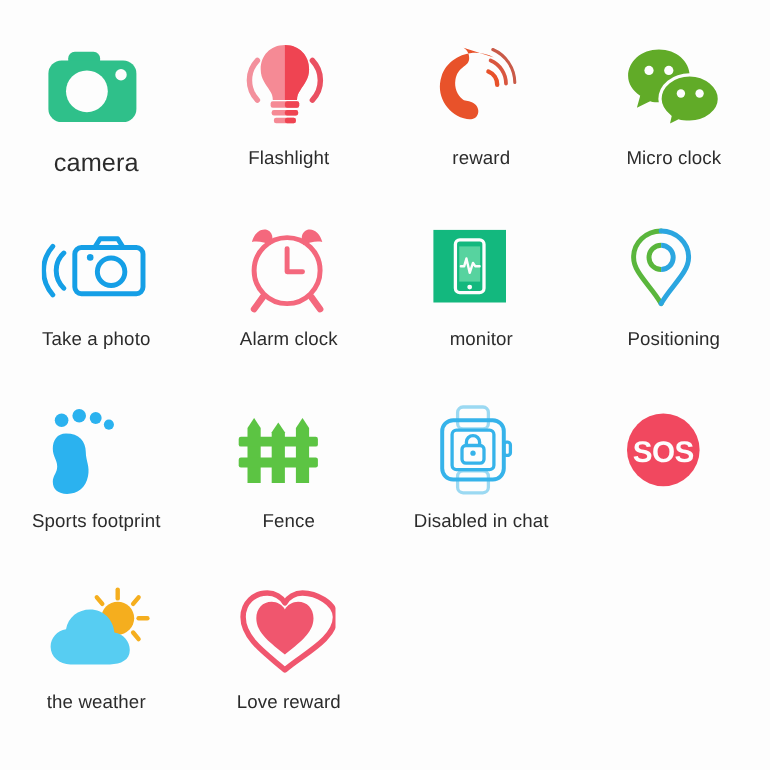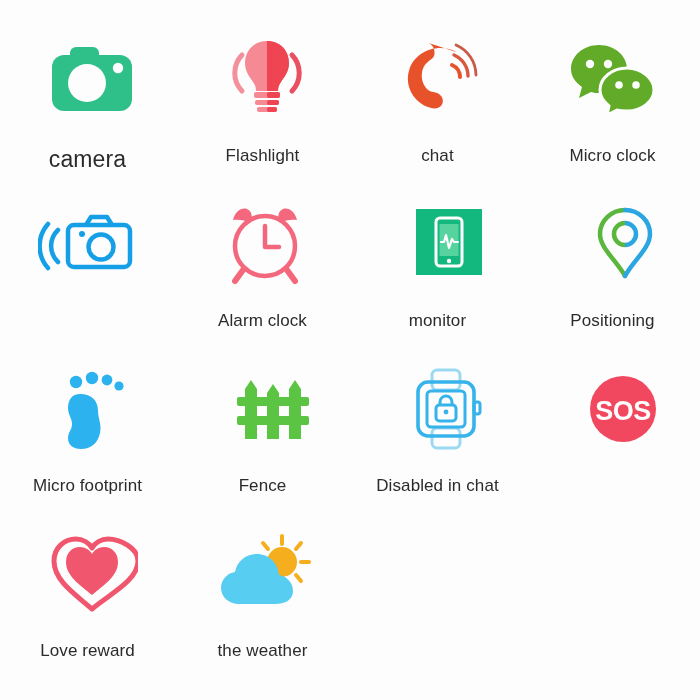--- a/index.html
+++ b/index.html
@@ -16,25 +16,24 @@
     grid-template-rows:repeat(4,165px);
     align-content:center;
     padding-top:22px;
     box-sizing:border-box;
   }
   .cell{
     display:flex;
     flex-direction:column;
     align-items:center;
     justify-content:flex-start;
-    gap:12px;
   }
   .iconbox{
     width:100px;height:95px;
-    display:flex;align-items:center;justify-content:flex-end;
+    display:flex;align-items:center;justify-content:flex-start;
   }
   .label{
     margin-top:8px;
     font-size:17px;
     color:#2b2b2b;
     letter-spacing:.1px;
     white-space:nowrap;
     font-family:"Liberation Sans", sans-serif;
   }
   .label.big{font-size:23px;}
@@ -77,21 +76,21 @@
 
   <div class="cell">
     <div class="iconbox">
       <svg width="92" height="88" viewBox="0 0 92 88">
         <path d="M52 14C31 10 12 26 12 45c0 17 14 30 31 30 7 0 11-3 11-8 0-4-3-7-7-8-4-1-7 1-10 0-6-2-11-8-12-15-1-6 1-10 3-13 2-3 4-5 3-9-1-4-4-7-8-8z" transform="rotate(18 46 44)" fill="#e8522a"></path>
         <path d="M56 30a13 13 0 0 1 8 12" stroke="#e8522a" stroke-width="4" fill="none" stroke-linecap="round"></path>
         <path d="M58 20a23 23 0 0 1 14 21" stroke="#d9563f" stroke-width="3.4" fill="none" stroke-linecap="round"></path>
         <path d="M60 10a33 33 0 0 1 20 30" stroke="#c95a48" stroke-width="2.8" fill="none" stroke-linecap="round"></path>
       </svg>
     </div>
-    <div class="label">chat</div>
+    <div class="label">reward</div>
   </div>
 
   <div class="cell">
     <div class="iconbox">
       <svg width="100" height="88" viewBox="0 0 100 88">
         <path d="M36 10C20 10 8 21 8 34c0 7 4 13 11 18l-3 11 12-6c3 1 6 1 8 1 16 0 28-11 28-24S52 10 36 10z" fill="#61ab28"></path>
         <circle cx="27" cy="29" r="4.2" fill="#fdfdfd"></circle>
         <circle cx="45" cy="29" r="4.2" fill="#fdfdfd"></circle>
         <path d="M64 33c-15 0-27 10-27 22 0 6 3 11 9 16l-2 9 10-5c3 1 7 1 10 1 15 0 27-10 27-21S79 33 64 33z" fill="#61ab28" stroke="#fdfdfd" stroke-width="3"></path>
         <circle cx="56" cy="50" r="3.8" fill="#fdfdfd"></circle>
@@ -106,20 +105,21 @@
     <div class="iconbox">
       <svg width="100" height="88" viewBox="0 0 100 88">
         <rect x="30" y="25" width="62" height="42" rx="6" fill="none" stroke="#159fe6" stroke-width="4.5"></rect>
         <path d="M48 25l5-8h16l5 8" fill="none" stroke="#159fe6" stroke-width="4.5" stroke-linejoin="round"></path>
         <circle cx="63" cy="47" r="12.5" fill="none" stroke="#159fe6" stroke-width="4.5"></circle>
         <circle cx="44" cy="34" r="3" fill="#159fe6"></circle>
         <path d="M20 30a22 22 0 0 0 0 32" stroke="#159fe6" stroke-width="4.5" fill="none" stroke-linecap="round"></path>
         <path d="M10 24a33 33 0 0 0 0 44" stroke="#159fe6" stroke-width="4.5" fill="none" stroke-linecap="round"></path>
       </svg>
     </div>
+    <div class="label">Take a photo</div>
   </div>
 
   <div class="cell">
     <div class="iconbox">
       <svg width="96" height="92" viewBox="0 0 96 92">
         <path d="M16 22c2-8 8-13 14-11 5 2 6 8 3 14-5-3-12-4-17-3z" fill="#f4687d"></path>
         <path d="M80 22c-2-8-8-13-14-11-5 2-6 8-3 14 5-3 12-4 17-3z" fill="#f4687d"></path>
         <path d="M26 72l-8 11" stroke="#f4687d" stroke-width="6" stroke-linecap="round"></path>
         <path d="M70 72l8 11" stroke="#f4687d" stroke-width="6" stroke-linecap="round"></path>
         <circle cx="48" cy="48" r="30" fill="none" stroke="#f4687d" stroke-width="4.5"></circle>
@@ -157,21 +157,21 @@
   <div class="cell">
     <div class="iconbox">
       <svg width="80" height="86" viewBox="0 0 80 86">
         <circle cx="18" cy="16" r="6.2" fill="#2bb2ef"></circle>
         <circle cx="34" cy="12" r="6.2" fill="#2bb2ef"></circle>
         <circle cx="49" cy="14" r="5.4" fill="#2bb2ef"></circle>
         <circle cx="61" cy="20" r="4.6" fill="#2bb2ef"></circle>
         <path d="M22 28c-8 0-12 6-12 14 0 7 4 10 4 16 0 6-4 8-4 14 0 7 5 11 13 11 10 0 17-6 19-16 2-9-2-14-2-22 0-10-6-17-18-17z" fill="#2bb2ef"></path>
       </svg>
     </div>
-    <div class="label">Micro footprint</div>
+    <div class="label">Sports footprint</div>
   </div>
 
   <div class="cell">
     <div class="iconbox">
       <svg width="80" height="76" viewBox="0 0 80 76">
         <path d="M12 18l6-9 6 9v50h-12z" fill="#5cc443"></path>
         <path d="M34 22l6-9 6 9v46h-12z" fill="#5cc443"></path>
         <path d="M56 18l6-9 6 9v50h-12z" fill="#5cc443"></path>
         <rect x="4" y="26" width="72" height="9" rx="2" fill="#5cc443"></rect>
         <rect x="4" y="45" width="72" height="9" rx="2" fill="#5cc443"></rect>
@@ -196,44 +196,44 @@
     <div class="label">Disabled in chat</div>
   </div>
 
   <div class="cell">
     <div class="iconbox">
       <svg width="80" height="80" viewBox="0 0 80 80">
         <circle cx="40" cy="40" r="33" fill="#f1485f"></circle>
         <text x="40" y="51" text-anchor="middle" font-family="Liberation Sans, sans-serif" font-size="27" font-weight="bold" fill="#fdfdfd" letter-spacing="-0.5">SOS</text>
       </svg>
     </div>
-  </div>
-
-  <div class="cell">
-    <div class="iconbox">
-      <svg width="92" height="86" viewBox="0 0 92 86">
-        <path d="M46 78C30 64 8 50 8 30 8 17 18 8 30 8c7 0 13 4 16 9 3-5 9-9 16-9 12 0 30 9 30 22 0 20-30 34-46 48z" fill="none" stroke="#f0566e" stroke-width="5" stroke-linejoin="round"></path>
-        <path d="M46 64C34 54 20 45 20 31c0-9 6-15 14-15 5 0 10 3 12 7 2-4 7-7 12-7 8 0 14 6 14 15 0 14-14 23-26 33z" fill="#f0566e"></path>
-      </svg>
-    </div>
-    <div class="label">Love reward</div>
   </div>
 
   <div class="cell">
     <div class="iconbox">
       <svg width="100" height="84" viewBox="0 0 100 84">
         <g stroke="#f5ae1e" stroke-width="4" stroke-linecap="round">
           <path d="M69 4v8"></path>
             <path d="M88 11l-5 6"></path>
             <path d="M96 30h-8"></path>
           <path d="M88 49l-5-6"></path>
             <path d="M50 11l5 6"></path>
             <path d="M43 30h8"></path>
         </g>
         <circle cx="69" cy="30" r="15" fill="#f5ae1e"></circle>
         <path d="M26 72c-10 0-18-7-18-16 0-8 6-15 14-16 2-11 11-18 22-18 12 0 21 9 22 21 8 1 14 8 14 16 0 9-8 13-18 13z" fill="#57cdf2"></path>
       </svg>
     </div>
     <div class="label">the weather</div>
   </div>
 
+  <div class="cell">
+    <div class="iconbox">
+      <svg width="92" height="86" viewBox="0 0 92 86">
+        <path d="M46 78C30 64 8 50 8 30 8 17 18 8 30 8c7 0 13 4 16 9 3-5 9-9 16-9 12 0 30 9 30 22 0 20-30 34-46 48z" fill="none" stroke="#f0566e" stroke-width="5" stroke-linejoin="round"></path>
+        <path d="M46 64C34 54 20 45 20 31c0-9 6-15 14-15 5 0 10 3 12 7 2-4 7-7 12-7 8 0 14 6 14 15 0 14-14 23-26 33z" fill="#f0566e"></path>
+      </svg>
+    </div>
+    <div class="label">Love reward</div>
+  </div>
+
 
 </div>
 
 </body></html>

